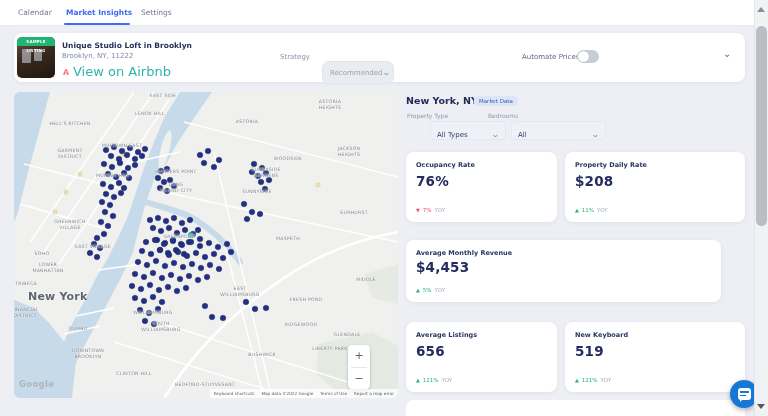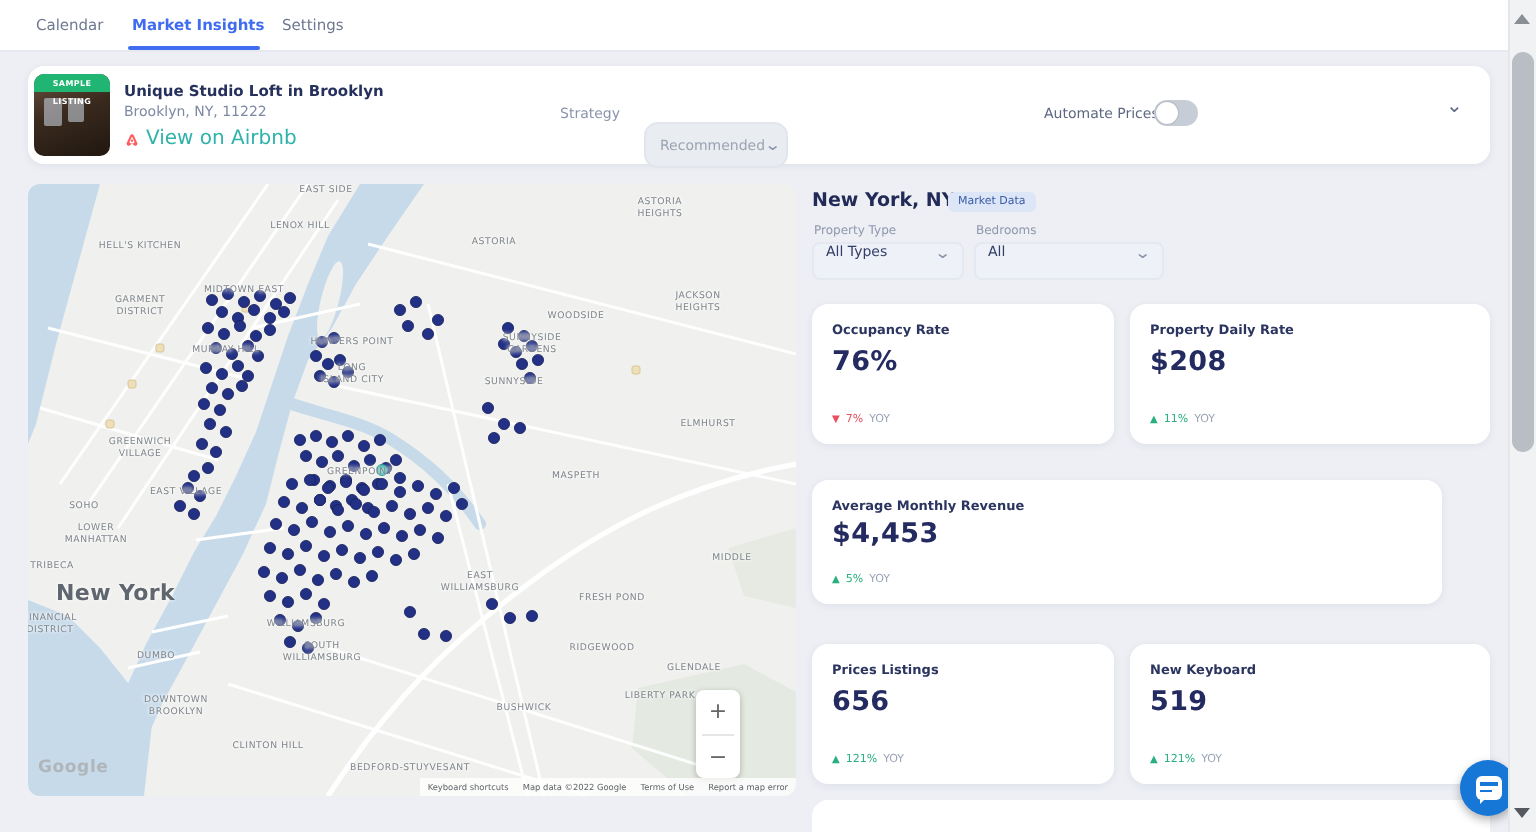--- a/index.html
+++ b/index.html
@@ -16,21 +16,21 @@
   .card { position:absolute; background:#fff; border-radius:8px; box-shadow:0 1px 4px rgba(35,45,90,0.07);padding-left:16px; }
   .listing-card { left:14px; top:33px; width:731px; height:49px; }
   .thumb { position:absolute; left:3px; top:4px; width:38px; height:41px; border-radius:5px; overflow:hidden;
            background:linear-gradient(160deg,#6b5140 0%,#3a2a1e 45%,#201710 100%); }
   .thumb .win { position:absolute; left:5px; top:12px; width:9px; height:14px; background:rgba(210,220,235,0.55); border-radius:1px; }
   .thumb .win2 { left:17px; width:8px; height:12px; }
   .thumb-badge { position:absolute; left:0; top:0; width:100%; height:9px; background:#21b573; color:#fff;
                  font-size:4px; font-weight:bold; letter-spacing:0.2px; text-align:center; line-height:9px; }
   .l-title { position:absolute; left:48px; top:8px; font-size:7.5px; font-weight:bold; color:#26305c; }
   .l-loc { position:absolute; left:48px; top:19px; font-size:7px; color:#7d88a3; }
-  .l-link { position:absolute; left:48px; top:31px; font-size:10px; color:#2fb3aa; display:flex; align-items:center; gap:3px; cursor:pointer; }
+  .l-link { position:absolute; left:48px; top:31px; font-size:13px; color:#2fb3aa; display:flex; align-items:center; gap:3px; cursor:pointer; }
   .strategy-label { position:absolute; left:266px; top:20px; font-size:7px; color:#8a94aa; }
   .strategy-pill { position:absolute; left:308px; top:28px; width:72px; height:23px; background:#e9ecf1; border:1px solid #e2e6ec;
                    border-radius:7px; color:#9ba4b2; font-size:7px; display:flex; align-items:center; justify-content:space-between;
                    padding:0 7px; cursor:pointer; }
   .automate-label { position:absolute; left:508px; top:20px; font-size:7px; color:#5d6880; }
   .toggle { position:absolute; left:563px; top:17px; width:22px; height:13px; background:#c7cdd7; border-radius:7px; cursor:pointer; }
   .toggle .knob { position:absolute; left:1px; top:1px; width:11px; height:11px; background:#fff; border-radius:50%; box-shadow:0 0 1px rgba(0,0,0,0.3); }
   .card-chevron { position:absolute; left:709px; top:15px; font-size:10px; color:#5d6880; cursor:pointer; }
   .chev { display:inline-block; font-size:8px; color:#8a94aa; transform:scaleX(1.3); }
 
@@ -48,21 +48,21 @@
   .glogo { position:absolute; left:5px; bottom:9px; font-size:8.5px; font-weight:bold; color:#b0b5ba; letter-spacing:0.3px; }
   .attrib { position:absolute; right:0; bottom:0; height:9px; display:flex; align-items:center; gap:7px;
             background:rgba(255,255,255,0.78); padding:0 4px; font-size:4.2px; color:#5f6368; }
 
   
   .panel-title { position:absolute; left:406px; top:95px; font-size:9.5px; font-weight:bold; color:#222b58; }
   .panel-badge { position:absolute; left:474px; top:96px; background:#dce6f7; color:#3b5ca8; font-size:5.5px;
                  padding:2px 5px; border-radius:3px; }
   .filter-label { position:absolute; font-size:6px; color:#8e97ac; top:112px; }
   .select { position:absolute; top:121px; height:19px; background:#eef1f7; border:1px solid #e3e8f1; border-radius:4px;
-            font-size:7px; color:#323e68; display:flex; align-items:flex-start; justify-content:space-between; padding:0 6px; cursor:pointer; }
+            font-size:7px; color:#323e68; display:flex; align-items:flex-end; justify-content:space-between; padding:0 6px; cursor:pointer;margin-left:24px; }
   .metric-label { position:absolute; left:10px; top:9px; font-size:6.5px; font-weight:bold; color:#2b355f; }
   .metric-value { position:absolute; left:10px; top:21px; font-size:13.5px; font-weight:bold; color:#232b60; letter-spacing:0.2px; }
   .metric-delta { position:absolute; left:10px; bottom:9px; font-size:5.5px; display:flex; gap:3px; align-items:center; }
   .metric-delta .arrow { font-size:5px; }
   .up { color:#2aaf7e; }
   .down { color:#e8505e; }
   .yoy { color:#9aa4b6; }
   .partial-card { position:absolute; left:406px; top:400px; width:339px; height:16px; background:#fff; border-radius:8px 8px 0 0; }
 
   
@@ -403,21 +403,21 @@
 <div class="card" style="left:406px;top:240px;width:315px;height:62px">
   <div class="metric-label">Average Monthly Revenue</div>
   <div class="metric-value" style="top:19px">$4,453</div>
   <div class="metric-delta">
     <span class="arrow up">▲</span>
     <span class="up">5%</span>
     <span class="yoy">YOY</span>
   </div>
 </div>
 <div class="card" style="left:406px;top:322px;width:151px;height:70px">
-  <div class="metric-label">Prices Listings</div>
+  <div class="metric-label">Average Listings</div>
   <div class="metric-value">656</div>
   <div class="metric-delta">
     <span class="arrow up">▲</span>
     <span class="up">121%</span>
     <span class="yoy">YOY</span>
   </div>
 </div>
 <div class="card" style="left:565px;top:322px;width:180px;height:70px">
   <div class="metric-label">New Keyboard</div>
   <div class="metric-value">519</div>

